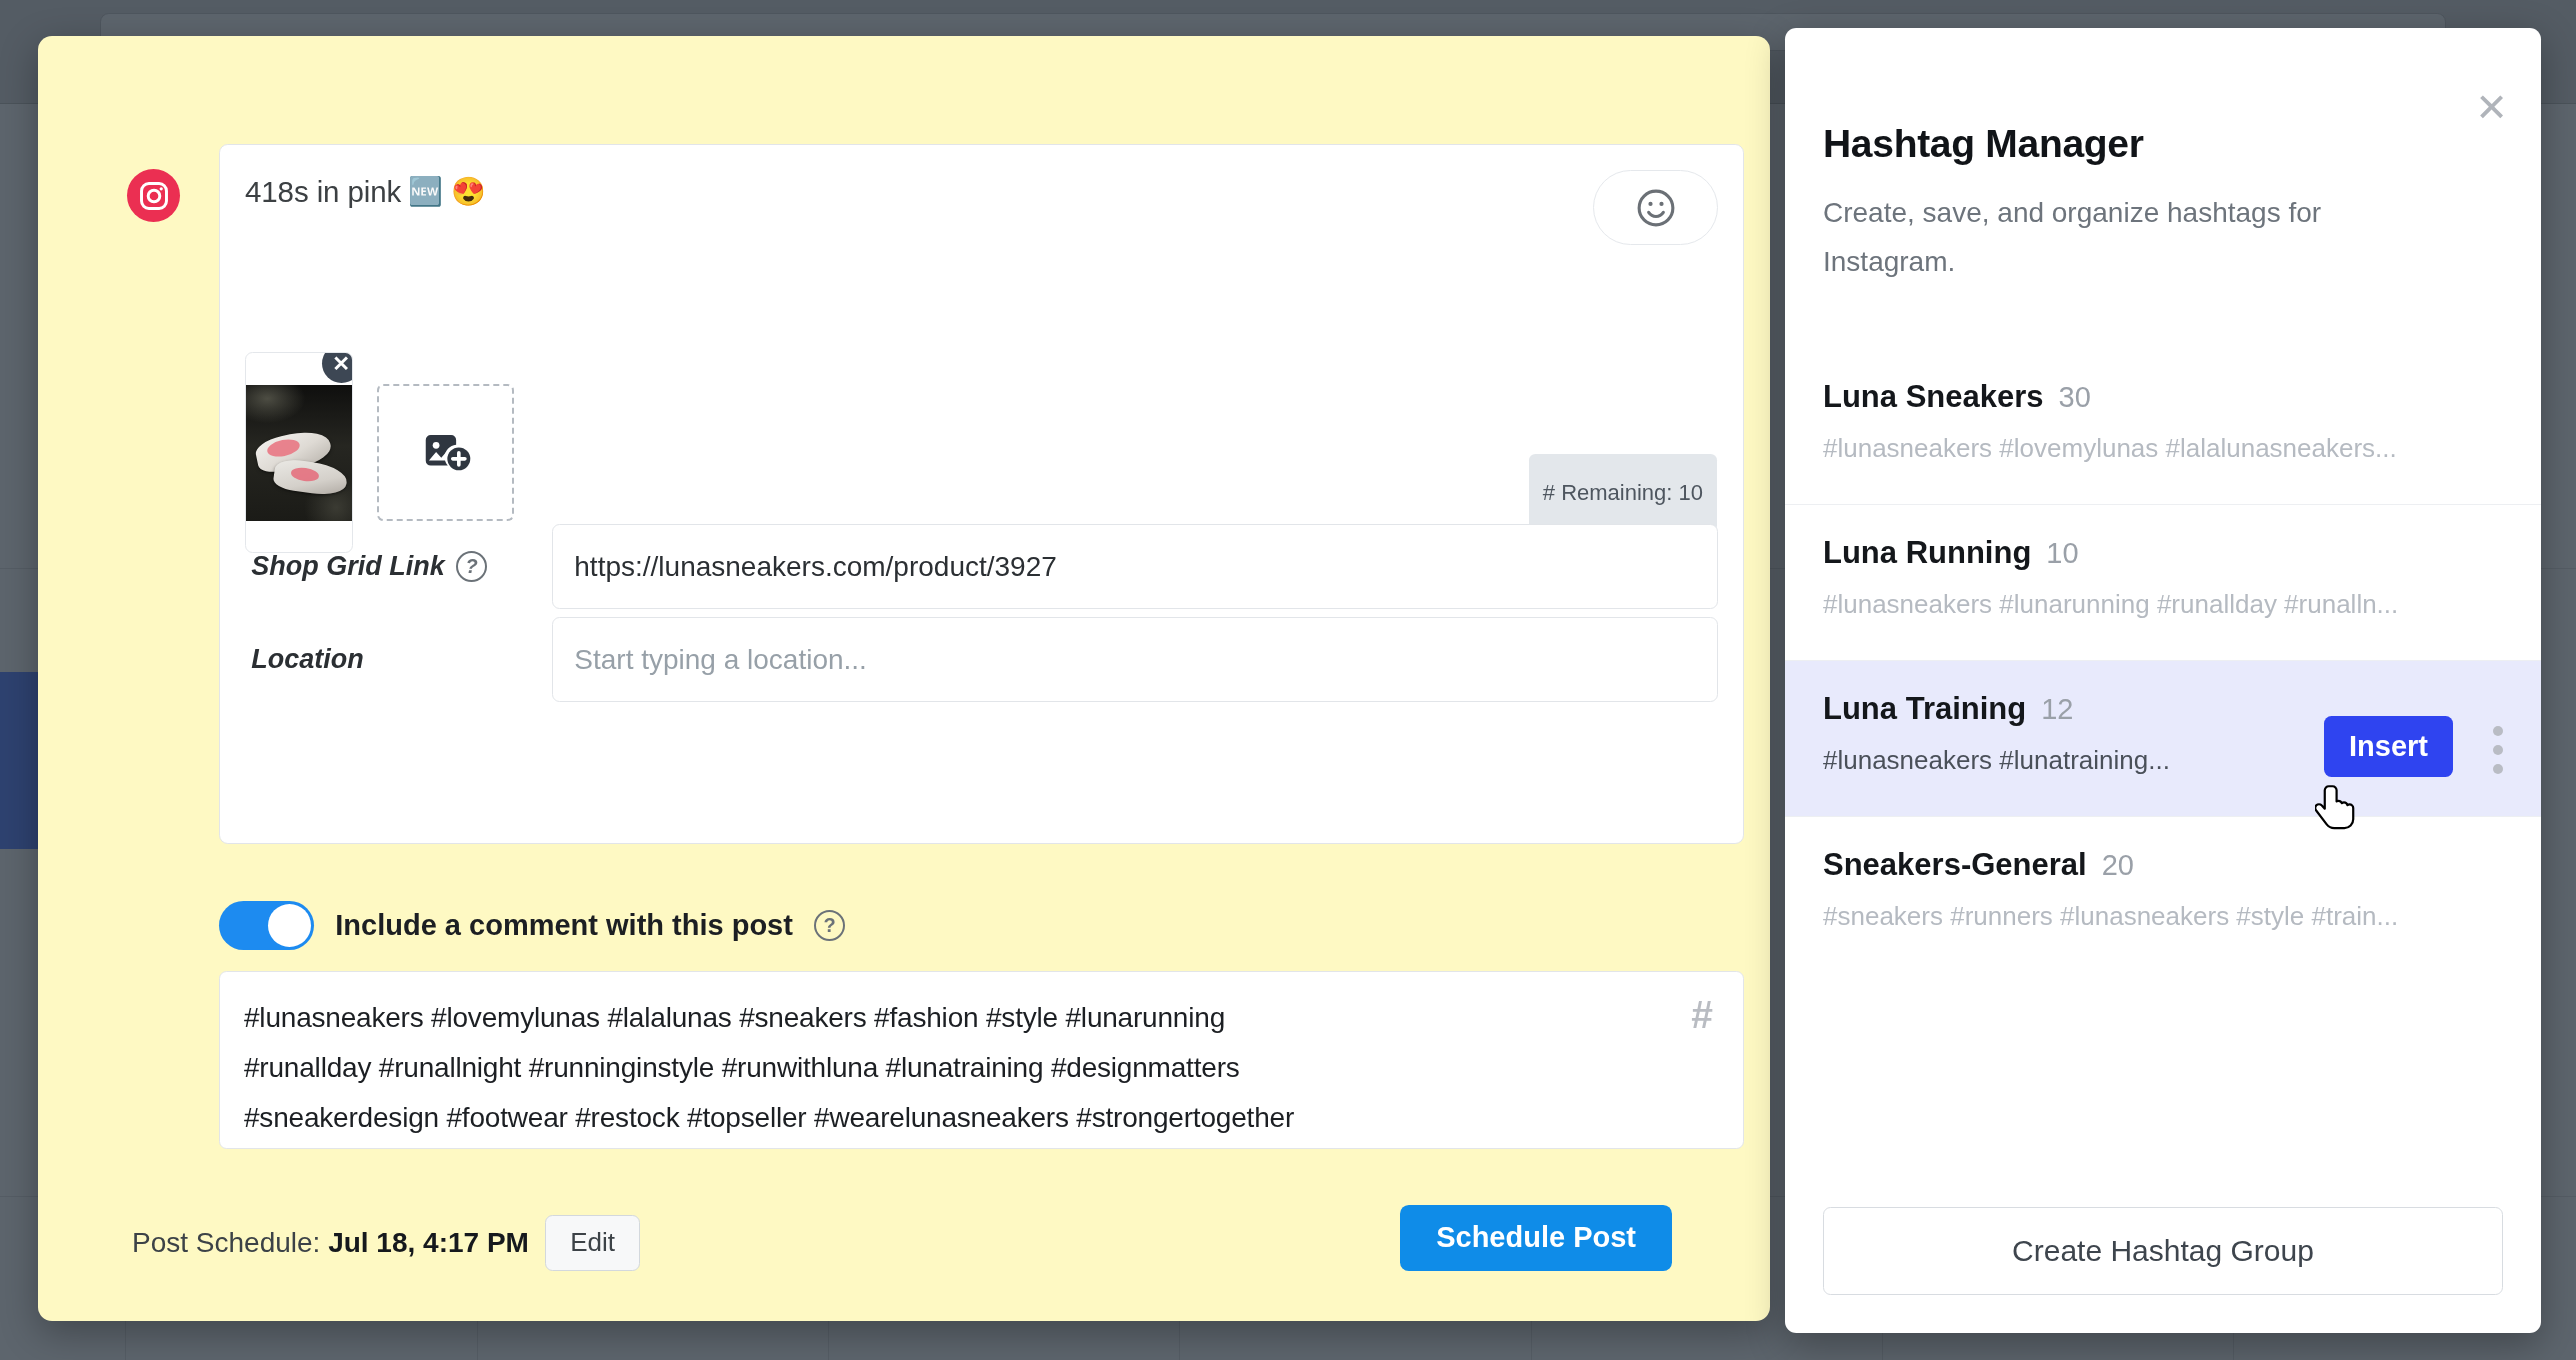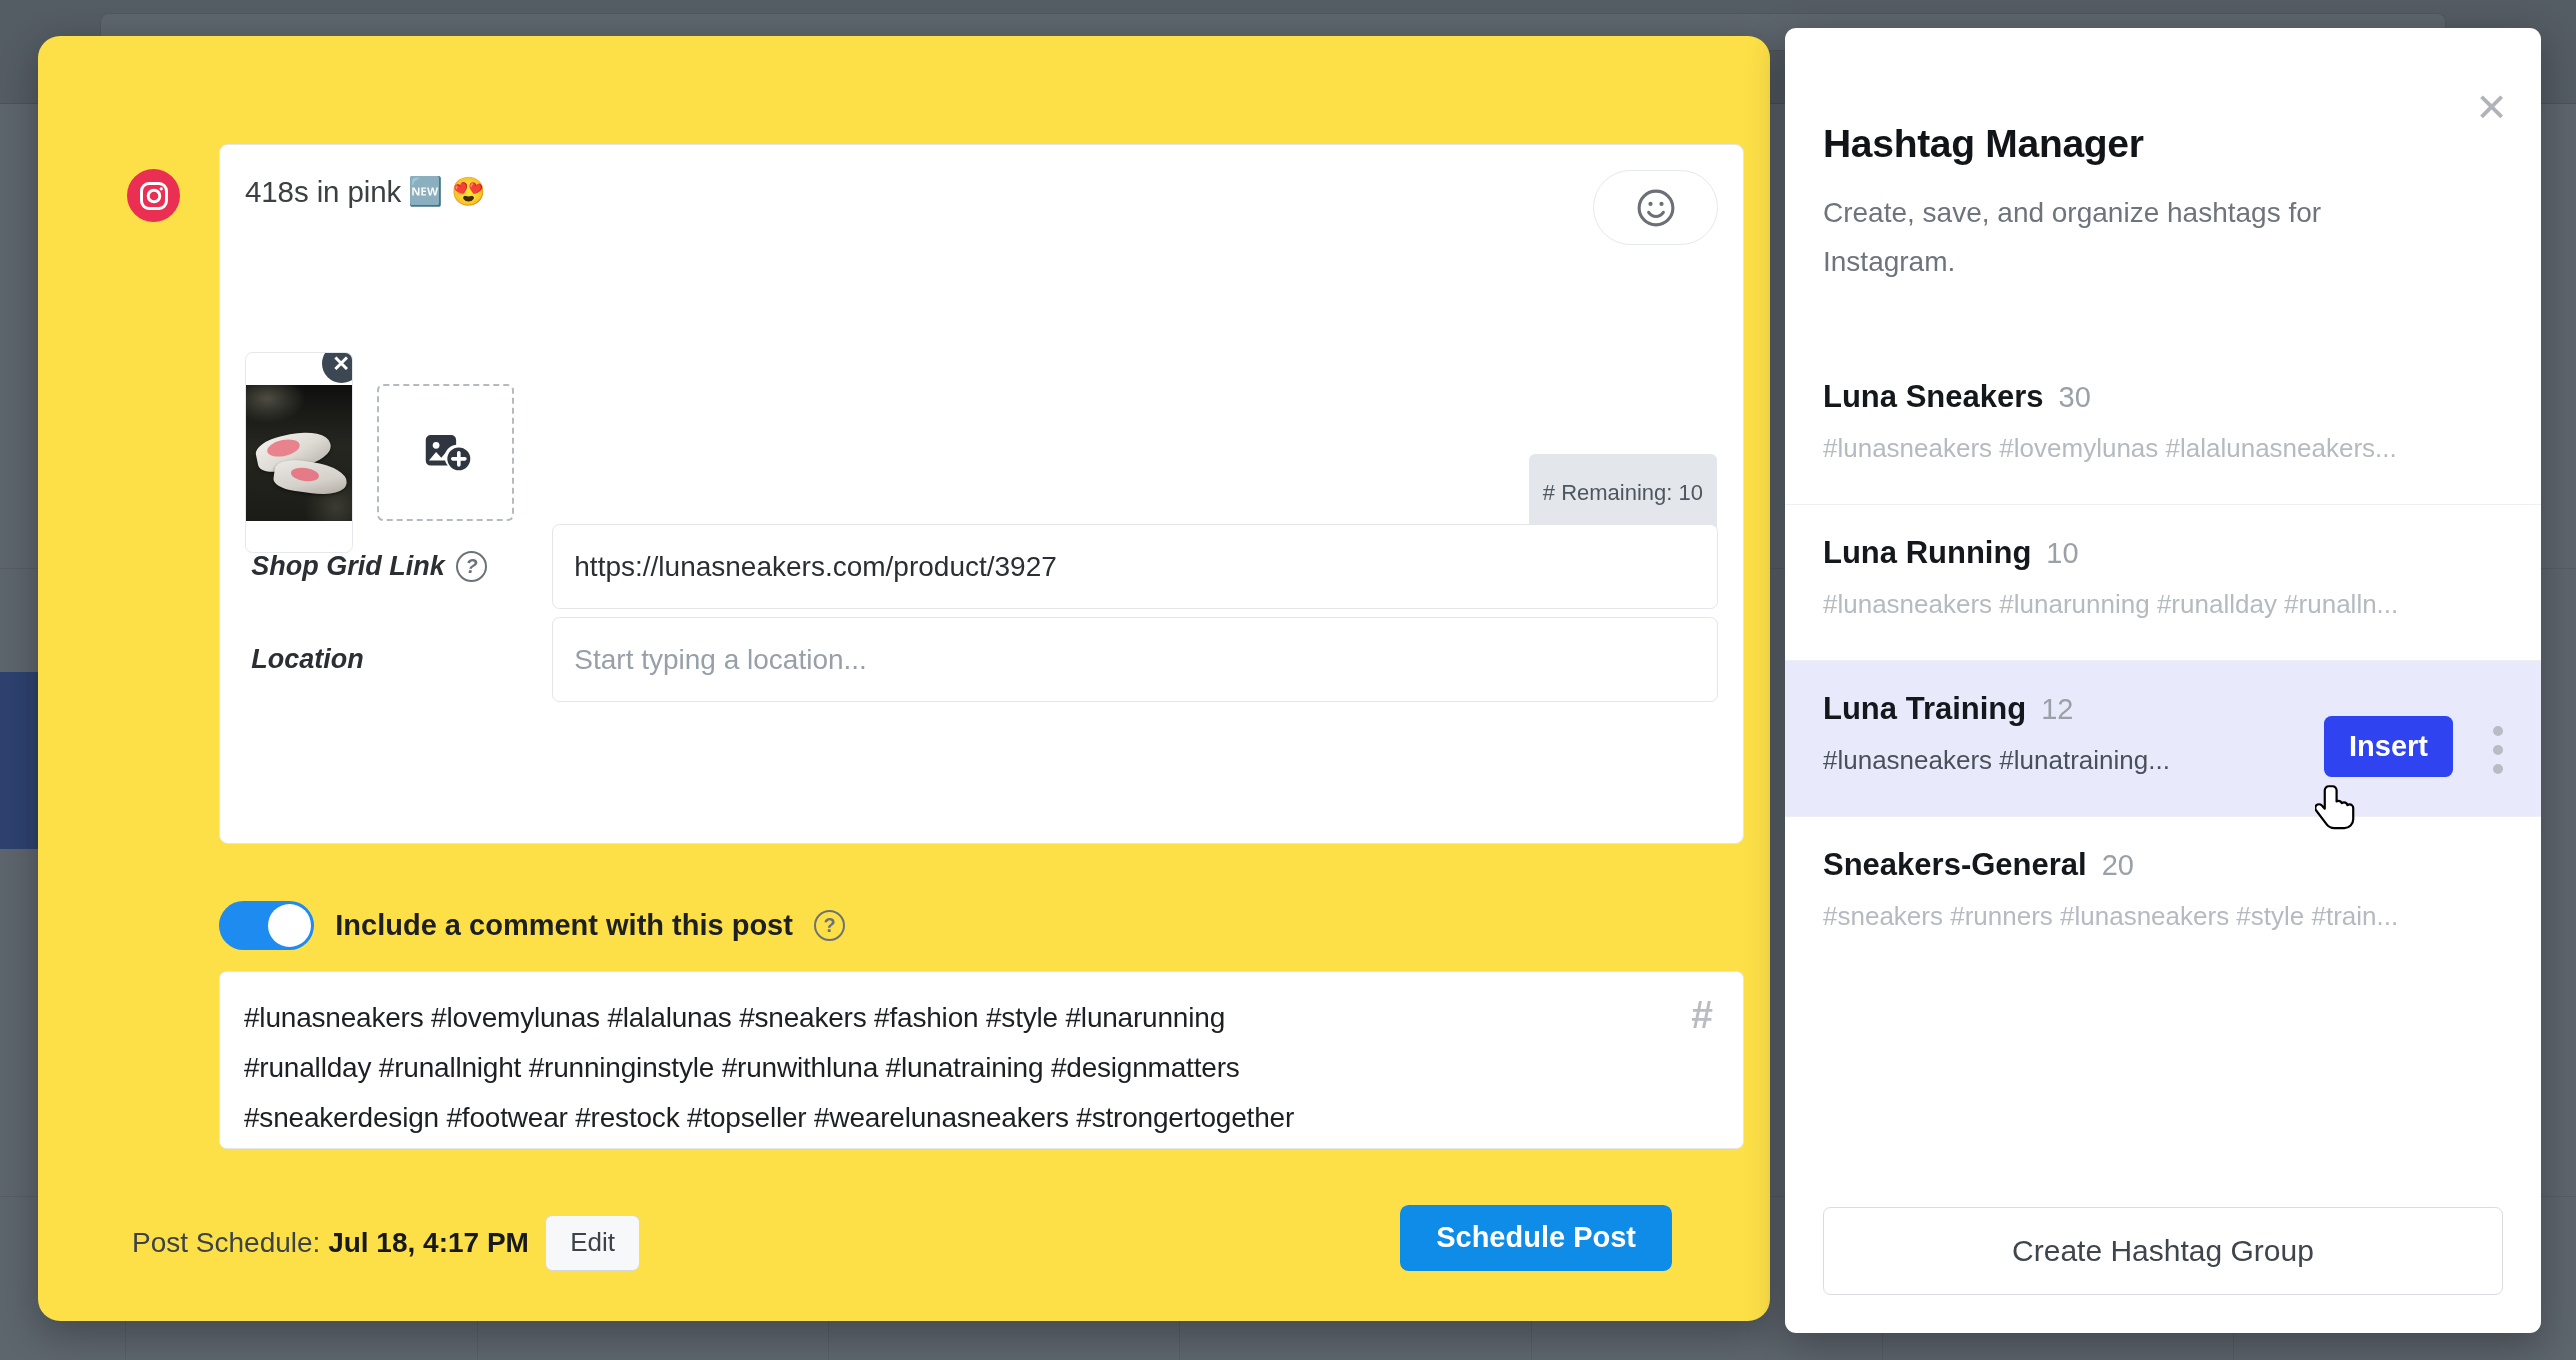--- a/index.html
+++ b/index.html
@@ -21,22 +21,22 @@
   .cal-selected { position:absolute; left:0; top:568px; width:125px; height:177px;
                   background:#2e4270; }
   .bg-card { position:absolute; background:#5d656d; border:1.3px solid #4e565e;
              border-radius:8.8px; }
 
   
   #composer {
     position: absolute;
     left: 38px; top: 36px;
     width: 1732px; height: 1285px;
-    background: #fde047;
-    border-radius: 22px;
+    background: #fef9c3;
+    border-radius: 14px;
     box-shadow: 0 11.3px 38px rgba(0,0,0,.30);
     overflow: hidden;
   }
 
   .composer-body { position:absolute; left:0; top:0; right:0; bottom:0; }
 
   
   .ig-avatar {
     position:absolute; left:89px; top:133px;
     width:53px; height:53px; border-radius:50%;

